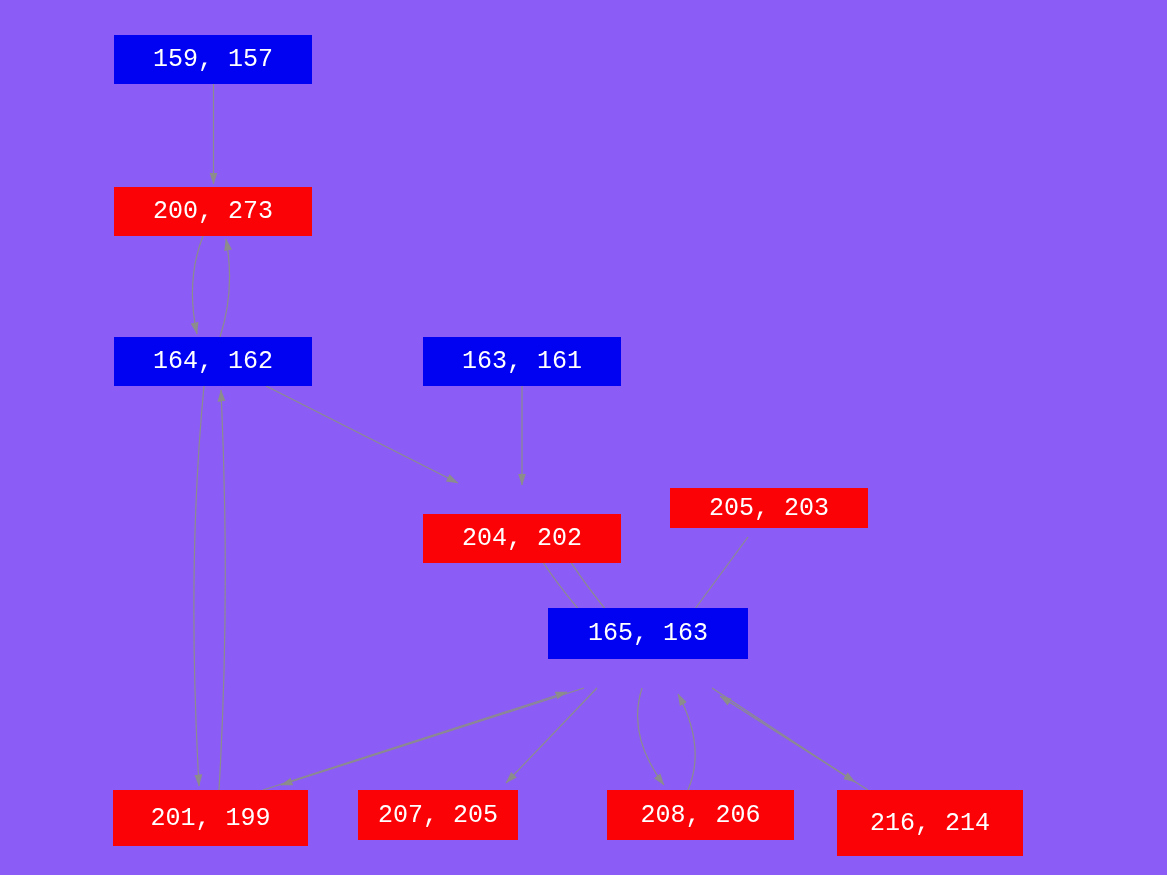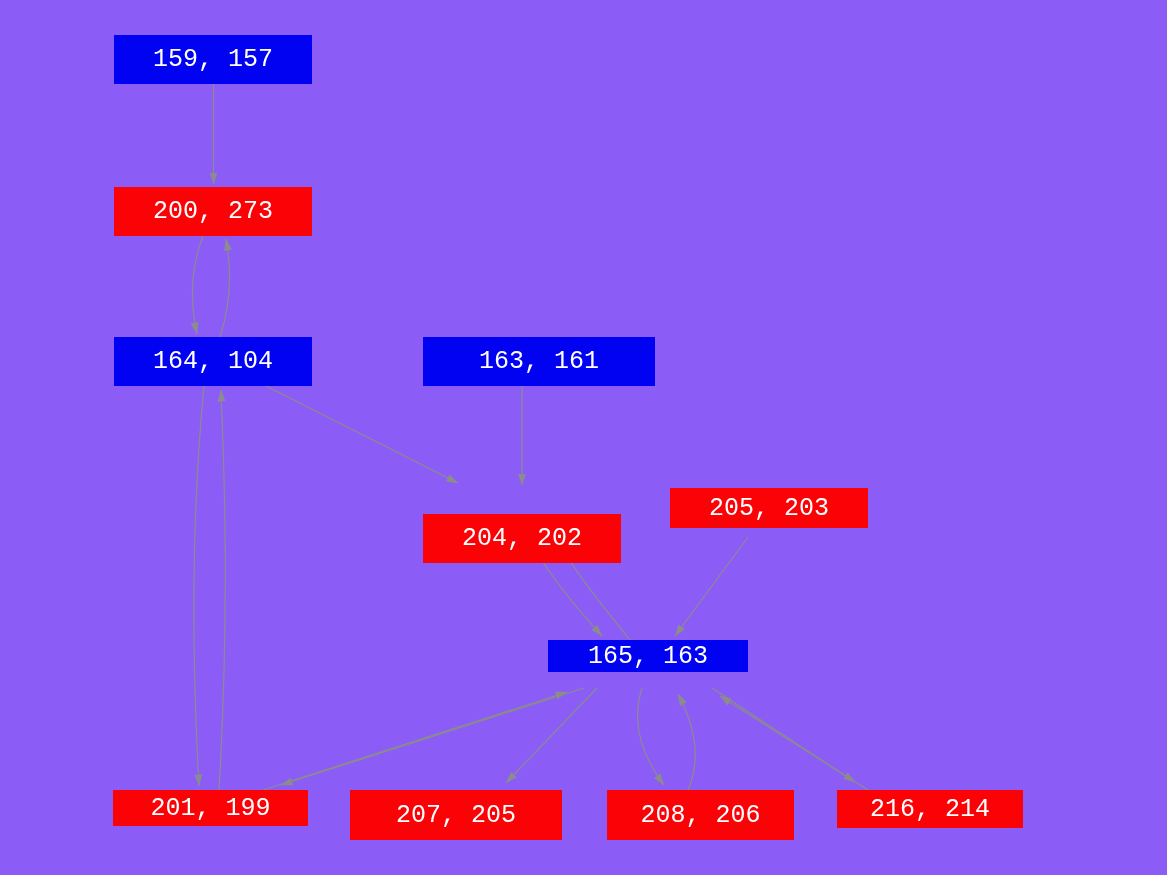--- a/index.html
+++ b/index.html
@@ -67,40 +67,40 @@
       </g>
   </svg>
   <div id="node-group">
       <div class="node" style="left: 114px; top: 35px; width: 198px; height: 49px; background: rgb(2, 2, 242);">
         <span style="color: rgb(255, 255, 255);">159, 157</span>
       </div>
       <div class="node" style="left: 114px; top: 187px; width: 198px; height: 49px; background: rgb(251, 2, 7);">
         <span style="color: rgb(255, 255, 255);">200, 273</span>
       </div>
       <div class="node" style="left: 114px; top: 337px; width: 198px; height: 49px; background: rgb(2, 2, 242);">
-        <span style="color: rgb(255, 255, 255);">164, 104</span>
+        <span style="color: rgb(255, 255, 255);">164, 162</span>
       </div>
-      <div class="node" style="left: 423px; top: 337px; width: 232px; height: 49px; background: rgb(2, 2, 242);">
+      <div class="node" style="left: 423px; top: 337px; width: 198px; height: 49px; background: rgb(2, 2, 242);">
         <span style="color: rgb(255, 255, 255);">163, 161</span>
       </div>
       <div class="node" style="left: 423px; top: 514px; width: 198px; height: 49px; background: rgb(251, 2, 7);">
         <span style="color: rgb(255, 255, 255);">204, 202</span>
       </div>
       <div class="node" style="left: 670px; top: 488px; width: 198px; height: 40px; background: rgb(251, 2, 7);">
         <span style="color: rgb(255, 255, 255);">205, 203</span>
       </div>
-      <div class="node" style="left: 548px; top: 640px; width: 200px; height: 32px; background: rgb(2, 2, 242);">
+      <div class="node" style="left: 548px; top: 608px; width: 200px; height: 51px; background: rgb(2, 2, 242);">
         <span style="color: rgb(255, 255, 255);">165, 163</span>
       </div>
-      <div class="node" style="left: 113px; top: 790px; width: 195px; height: 36px; background: rgb(251, 2, 7);">
+      <div class="node" style="left: 113px; top: 790px; width: 195px; height: 56px; background: rgb(251, 2, 7);">
         <span style="color: rgb(255, 255, 255);">201, 199</span>
       </div>
-      <div class="node" style="left: 350px; top: 790px; width: 212px; height: 50px; background: rgb(251, 2, 7);">
+      <div class="node" style="left: 358px; top: 790px; width: 160px; height: 50px; background: rgb(251, 2, 7);">
         <span style="color: rgb(255, 255, 255);">207, 205</span>
       </div>
       <div class="node" style="left: 607px; top: 790px; width: 187px; height: 50px; background: rgb(251, 2, 7);">
         <span style="color: rgb(255, 255, 255);">208, 206</span>
       </div>
-      <div class="node" style="left: 837px; top: 790px; width: 186px; height: 38px; background: rgb(251, 2, 7);">
+      <div class="node" style="left: 837px; top: 790px; width: 186px; height: 66px; background: rgb(251, 2, 7);">
         <span style="color: rgb(255, 255, 255);">216, 214</span>
       </div>
     </div>
 </div>
 
 </body></html>

